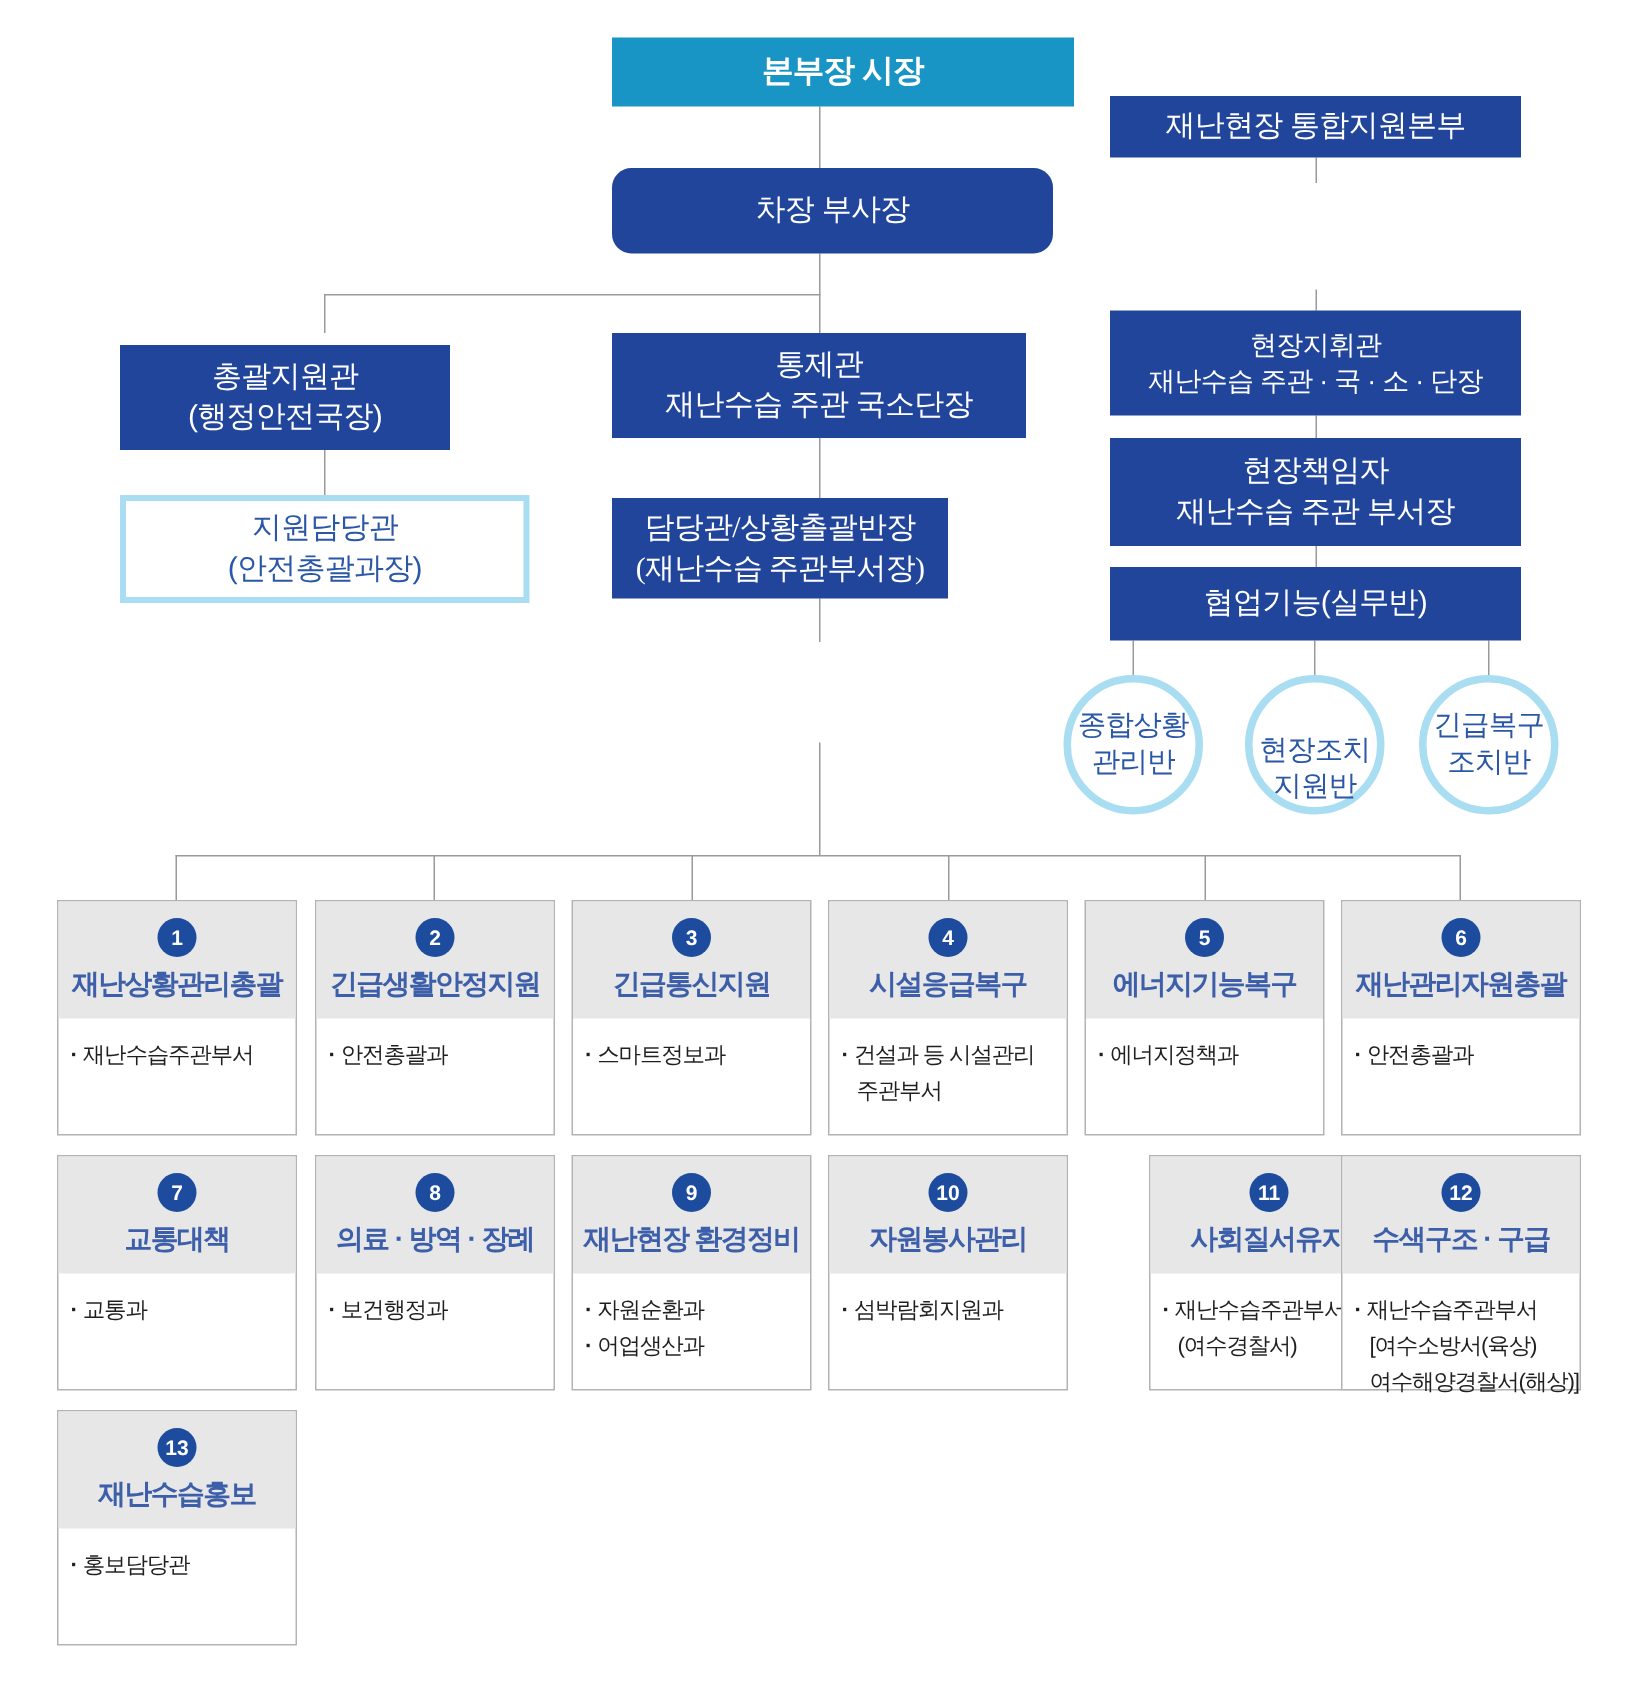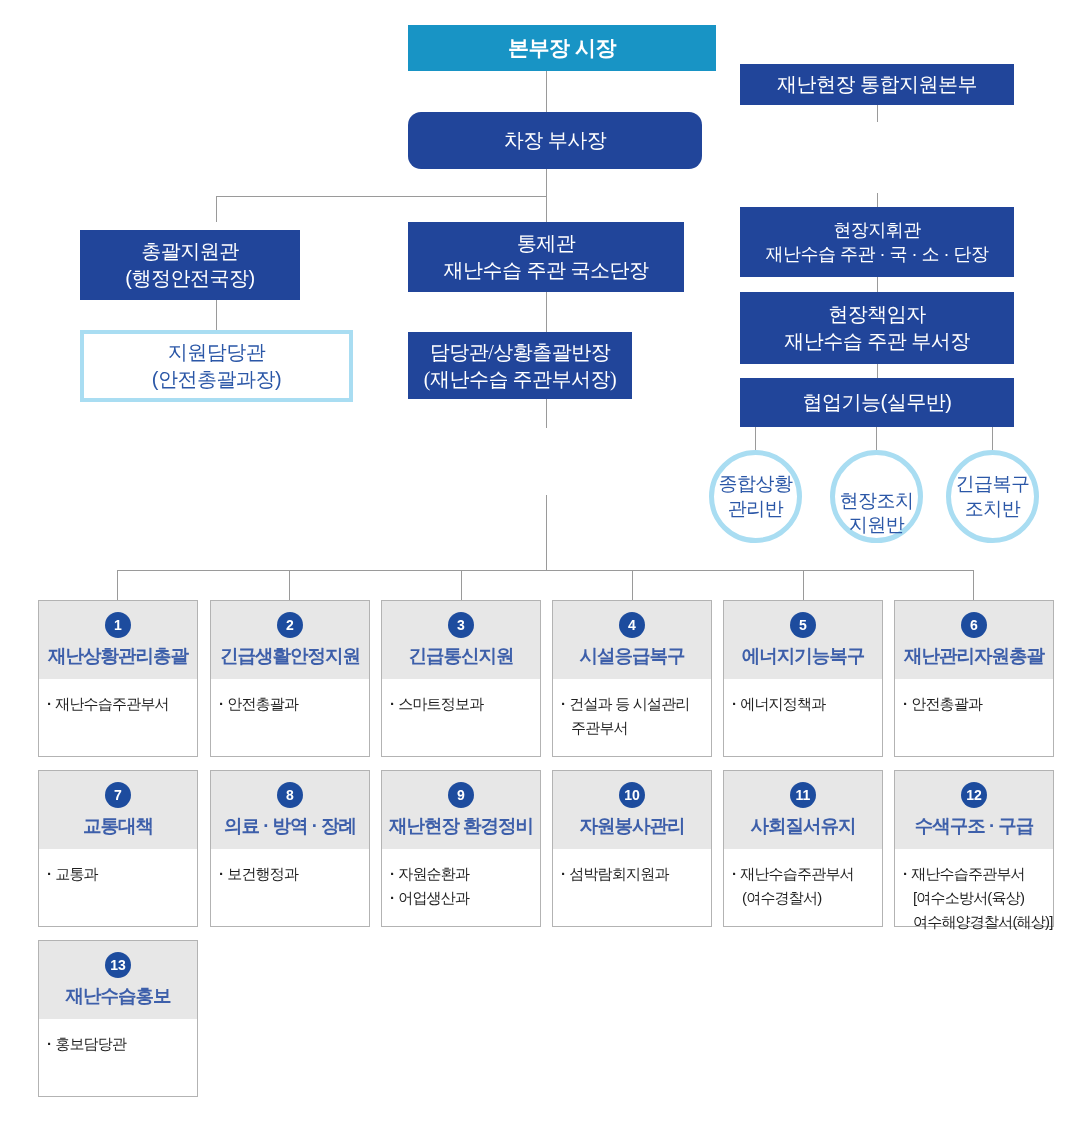--- a/index.html
+++ b/index.html
@@ -233,21 +233,21 @@
       <div class="gnum">10</div>
       <div class="gtitle">자원봉사관리</div>
     </div>
     <div class="gbody">
       <div class="bl">
           <span class="bullet">·</span>
           <span>섬박람회지원과</span>
         </div>
     </div>
   </div>
-  <div class="gbox" style="left:723px;top:770px;">
+  <div class="gbox" style="left:766px;top:770px;">
     <div class="ghead">
       <div class="gnum">11</div>
       <div class="gtitle">사회질서유지</div>
     </div>
     <div class="gbody">
       <div class="bl">
           <span class="bullet">·</span>
           <span>재난수습주관부서</span>
         </div>
       <div class="cont">(여수경찰서)</div>

